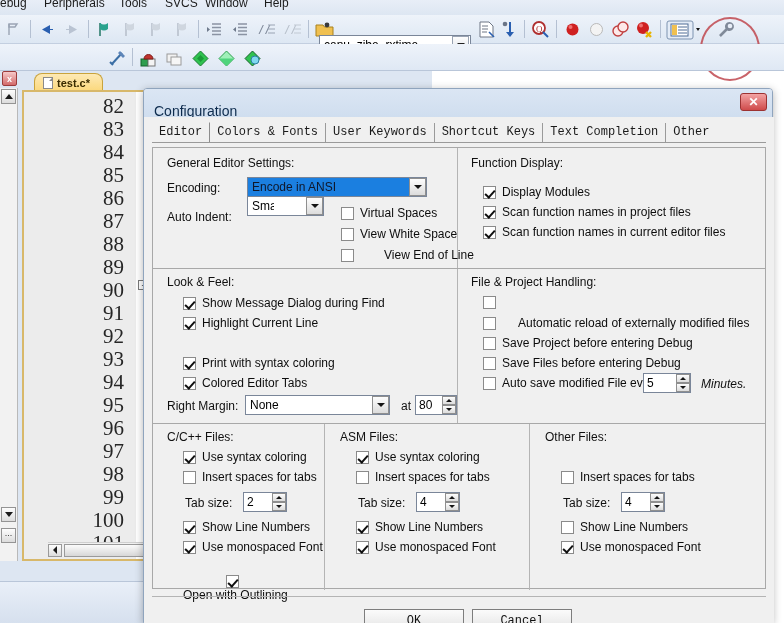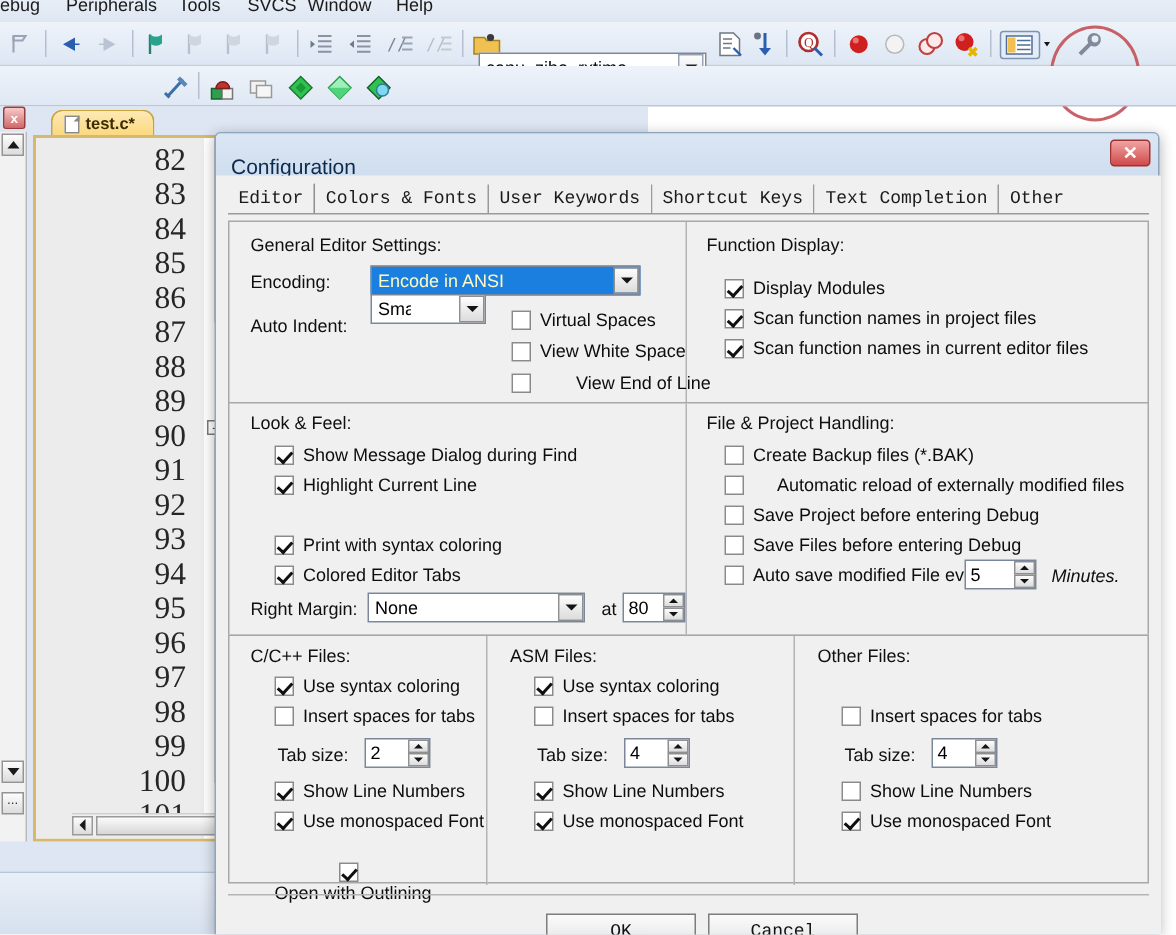--- a/index.html
+++ b/index.html
@@ -269,21 +269,21 @@
     transform: rotate(42deg);
   }
   .lbl { font-size: 12px; color: #0d0d0d; }
 
   .cbox {
     height: 20px; background: #fff; border: 1px solid #7a8699;
     display: flex; align-items: center; font-size: 12px; color: #000;
   }
   .cbox .v { padding-left: 4px; flex: 1; overflow: hidden; white-space: nowrap; }
   .cbox.sel { background: #1b7fe0; }
-  .cbox.sel .v { color: #fef9c3; }
+  .cbox.sel .v { color: #0f172a; }
   .cbox .btn {
     width: 17px; height: 18px; margin-right: 0px;
     background: linear-gradient(#fdfdfd, #dcdcdc); border: 1px solid #8f8f8f;
     display: flex; align-items: center; justify-content: center; flex: none;
   }
   .cbox .btn::after {
     content: ""; border-left: 4px solid transparent; border-right: 4px solid transparent;
     border-top: 4px solid #141414;
   }
 
@@ -689,21 +689,20 @@
           <span class="v">80</span>
           <span class="arrs">
               <div class="u"></div>
               <div class="d"></div>
             </span>
         </div>
 
         <span class="grp-title" style="left:318px; top:6px;">File &amp; Project Handling:</span>
         <div class="row" style="left:330px; top:27px;">
           <span class="cb"></span>
-          <span class="lbl">Create Backup files (*.BAK)</span>
         </div>
         <div class="row" style="left:330px; top:47px;gap:16px;">
           <span class="cb"></span>
           <span class="lbl">Automatic reload of externally modified files</span>
         </div>
         <div class="row" style="left:330px; top:67px;">
           <span class="cb"></span>
           <span class="lbl">Save Project before entering Debug</span>
         </div>
         <div class="row" style="left:330px; top:87px;">

